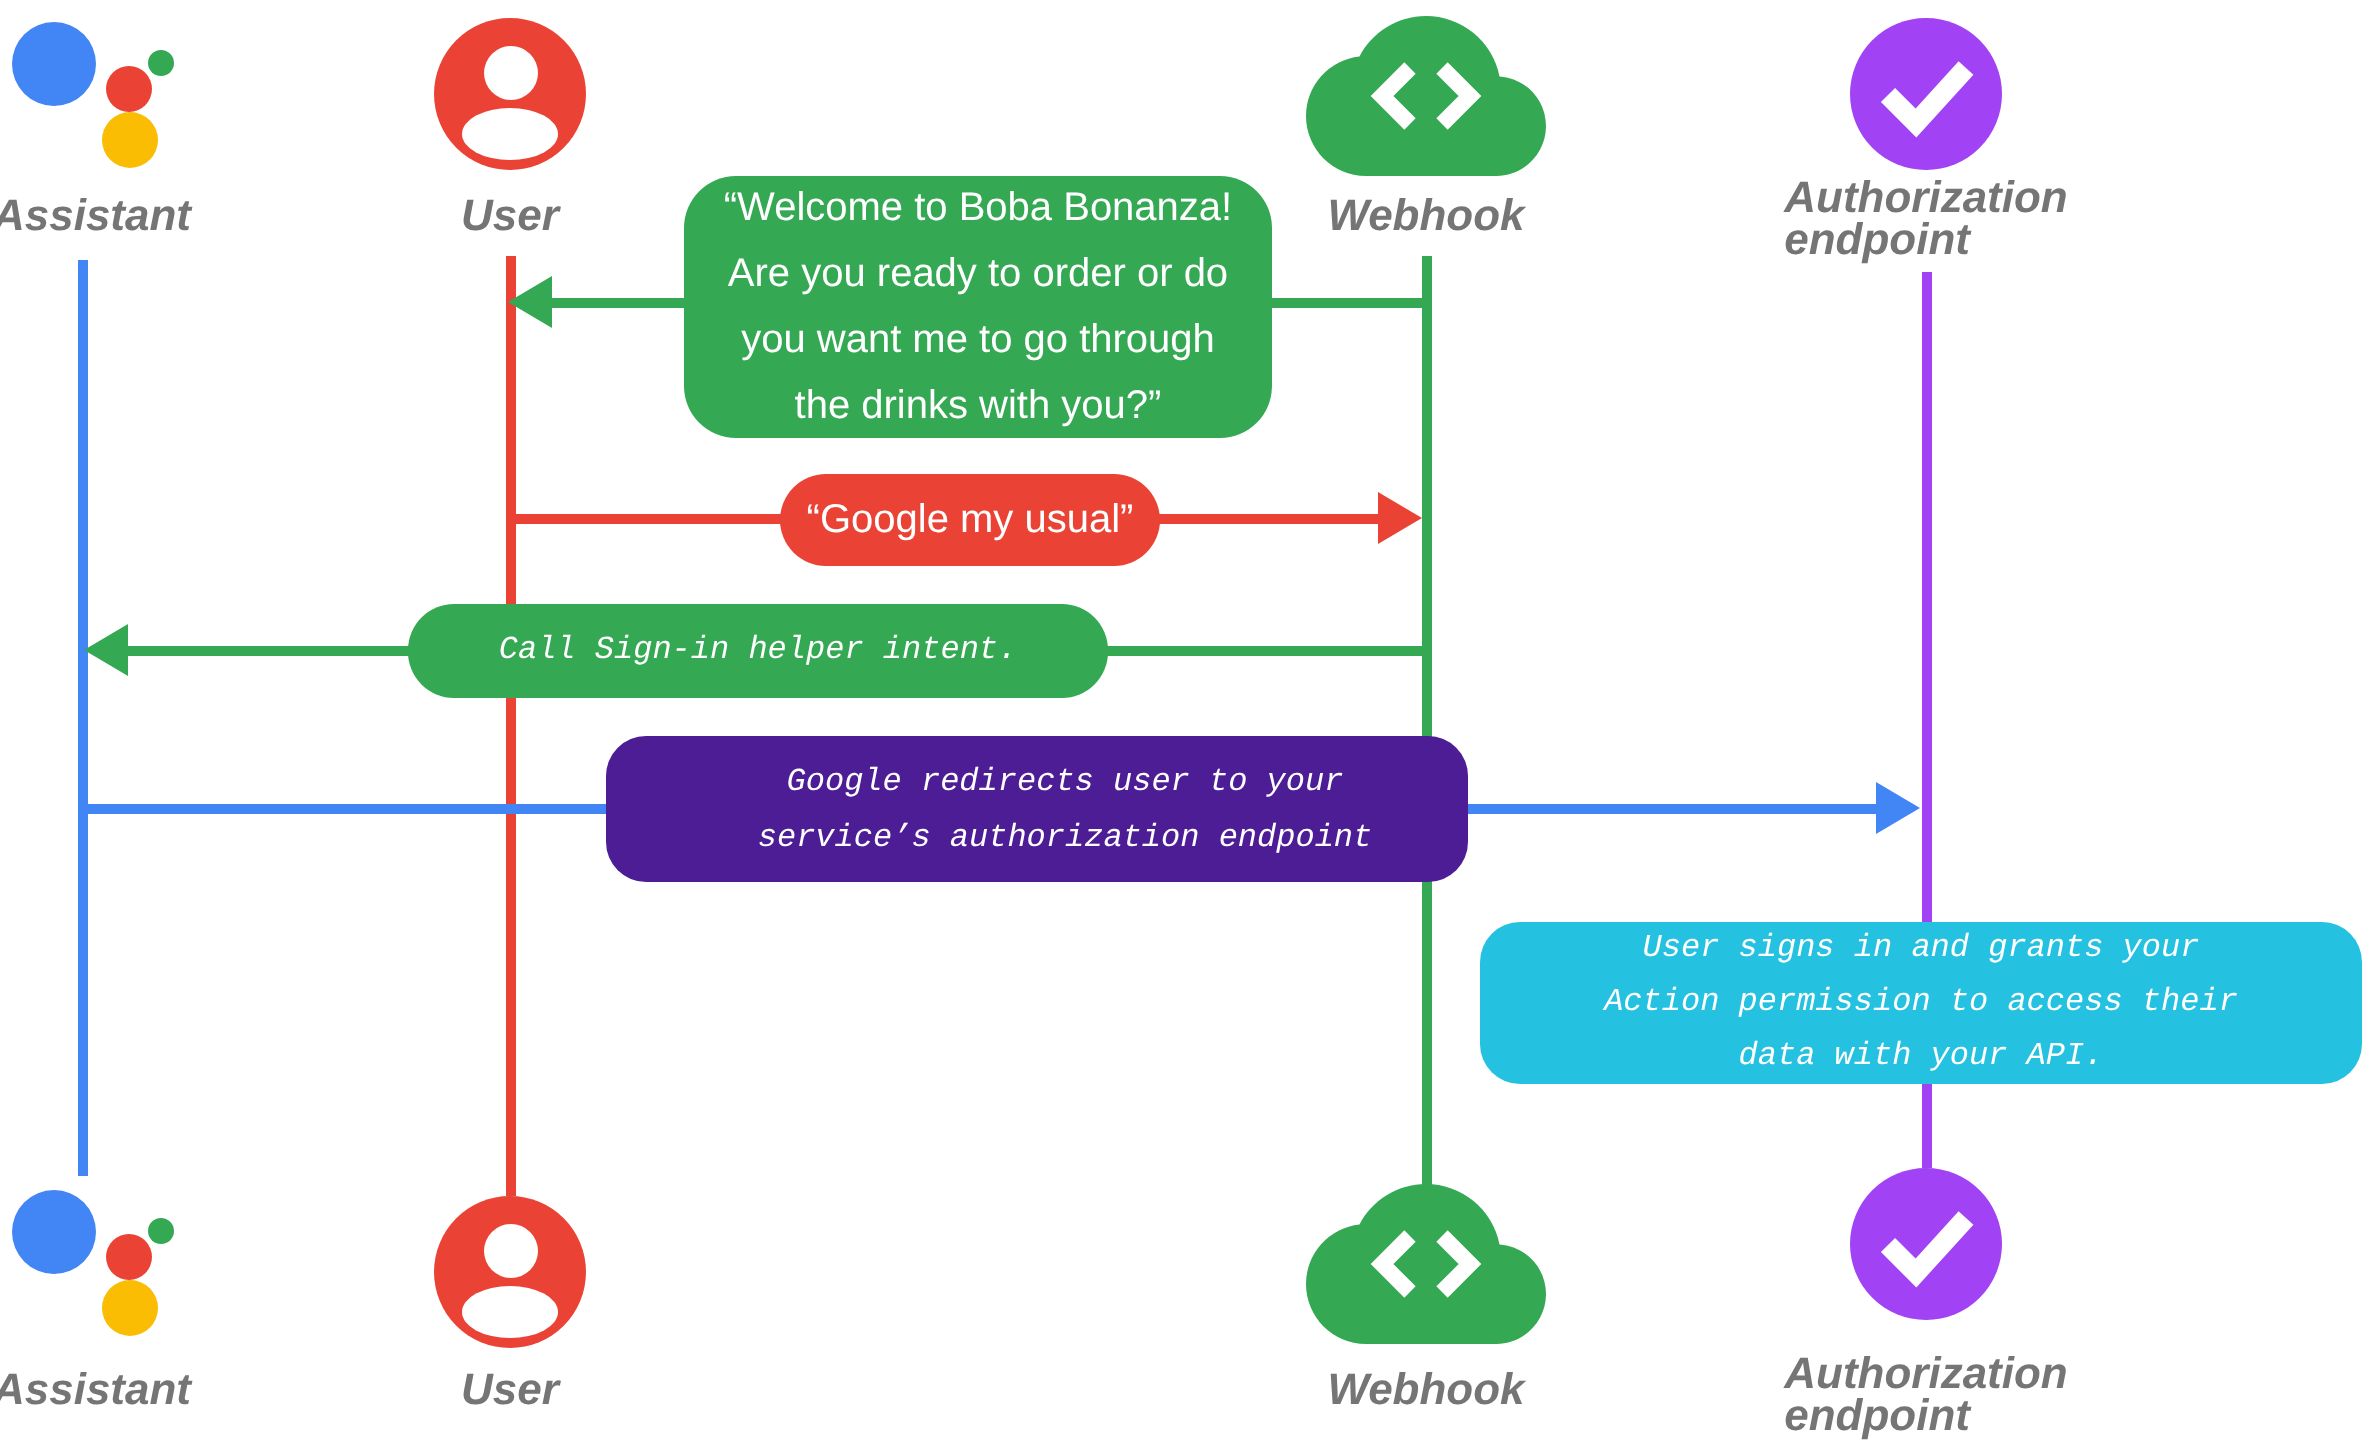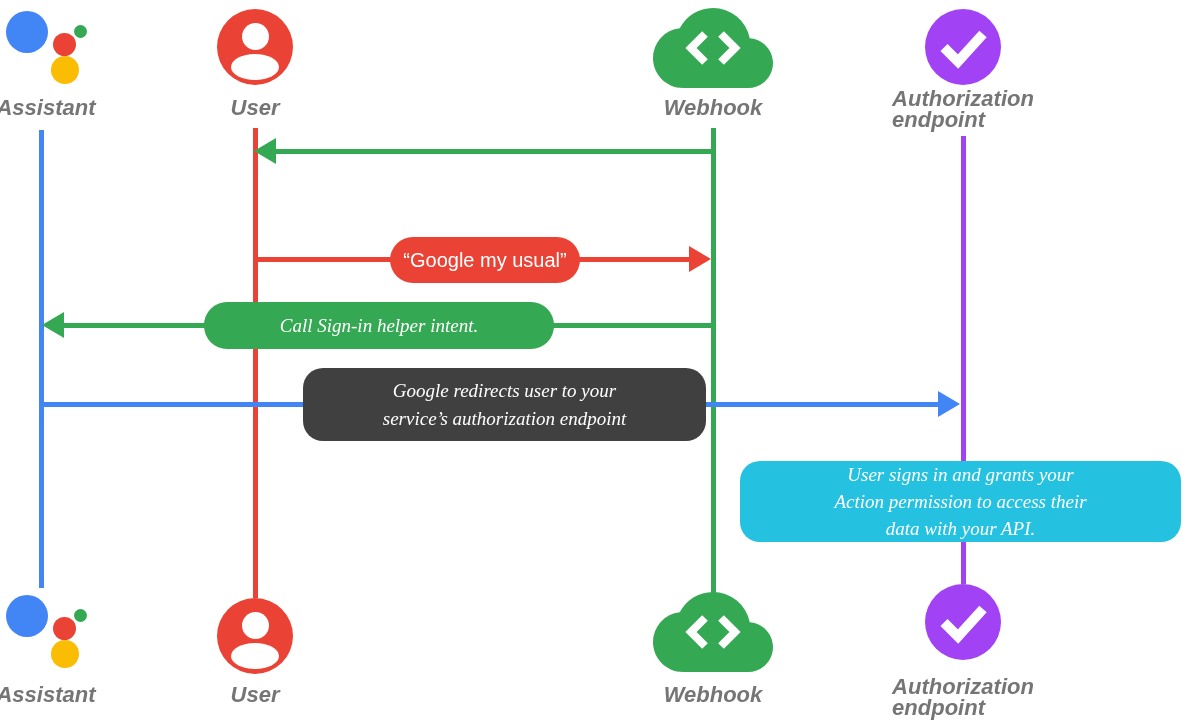--- a/index.html
+++ b/index.html
@@ -6,22 +6,22 @@
   #stage{position:relative;width:1186px;height:720px;background:#ffffff;overflow:hidden;
          font-family:"Liberation Sans",sans-serif;}
   .lifeline{position:absolute;width:5px;z-index:1;}
   .arrow-line{position:absolute;height:5px;z-index:2;}
   .arrow-head{position:absolute;width:0;height:0;border-style:solid;border-color:transparent;z-index:2;}
   .head-left{border-width:13px 22px 13px 0;}
   .head-right{border-width:13px 0 13px 22px;}
   .bubble{position:absolute;z-index:3;display:flex;align-items:center;justify-content:center;
           text-align:center;color:#fff;white-space:pre;}
   .bubble.sans{font-family:"Liberation Sans",sans-serif;font-size:20px;line-height:33px;}
-  .bubble.mono{font-family:Liberation Serif, serif;font-style:italic;
-               font-size:19px;line-height:27px;}
+  .bubble.mono{font-family:Liberation Mono, monospace;font-style:italic;
+               font-size:16px;line-height:27px;}
   .actor-label{position:absolute;z-index:4;transform:translateX(-50%);text-align:left;
                font-weight:bold;font-size:22px;line-height:21px;white-space:pre;font-style:italic;}
   .icon{position:absolute;z-index:4;}
   .circle-badge{border-radius:50%;}
   .alogo{width:90px;height:90px;}
   .alogo div{position:absolute;border-radius:50%;}
   .user-badge{width:76px;height:76px;}
   .user-head{position:absolute;left:25px;top:14px;width:27px;height:27px;border-radius:50%;background:#fff;}
   .user-body{position:absolute;left:14px;top:45px;width:48px;height:26px;border-radius:50%;background:#fff;}
 </style>
@@ -40,26 +40,30 @@
 
   <div class="arrow-line" style="left: 255px; top: 257px; width: 434px; background: rgb(234, 67, 53);"></div>
   <div class="arrow-head head-right" style="left: 689px; top: 246px; border-left-color: rgb(234, 67, 53);"></div>
 
   <div class="arrow-line" style="left: 64px; top: 323px; width: 649px; background: rgb(52, 168, 83);"></div>
   <div class="arrow-head head-left" style="left: 42px; top: 312px; border-right-color: rgb(52, 168, 83);"></div>
 
   <div class="arrow-line" style="left: 41px; top: 402px; width: 897px; background: rgb(66, 133, 244);"></div>
   <div class="arrow-head head-right" style="left: 938px; top: 391px; border-left-color: rgb(66, 133, 244);"></div>
 
+  <div class="bubble sans" style="left: 342px; top: 88px; width: 294px; height: 131px; border-radius: 26px; background: rgb(52, 168, 83);">“Welcome to Boba Bonanza!
+Are you ready to order or do
+you want me to go through
+the drinks with you?”</div>
 
   <div class="bubble sans" style="left: 390px; top: 237px; width: 190px; height: 46px; border-radius: 23px; background: rgb(234, 67, 53);">“Google my usual”</div>
 
   <div class="bubble mono" style="left: 204px; top: 302px; width: 350px; height: 47px; border-radius: 23px; background: rgb(52, 168, 83);">Call Sign-in helper intent.</div>
 
-  <div class="bubble mono" style="left: 303px; top: 368px; width: 403px; height: 73px; border-radius: 20px; line-height: 28px; background: #404040;">Google redirects user to your
+  <div class="bubble mono" style="left: 303px; top: 368px; width: 403px; height: 73px; border-radius: 20px; line-height: 28px; background: #4c1d95; padding-left: 28px;">Google redirects user to your
 service’s authorization endpoint</div>
 
   <div class="bubble mono" style="left: 740px; top: 461px; width: 441px; height: 81px; border-radius: 20px; background: rgb(36, 193, 224);">User signs in and grants your
 Action permission to access their
 data with your API.</div>
 
   <div class="icon alogo" style="left:0;top:0;">
     <div style="left: 6px; top: 11px; width: 42px; height: 42px; background: rgb(66, 133, 244);"></div>
     <div style="left: 74px; top: 25px; width: 13px; height: 13px; background: rgb(52, 168, 83);"></div>
     <div style="left: 53px; top: 33px; width: 23px; height: 23px; background: rgb(234, 67, 53);"></div>

